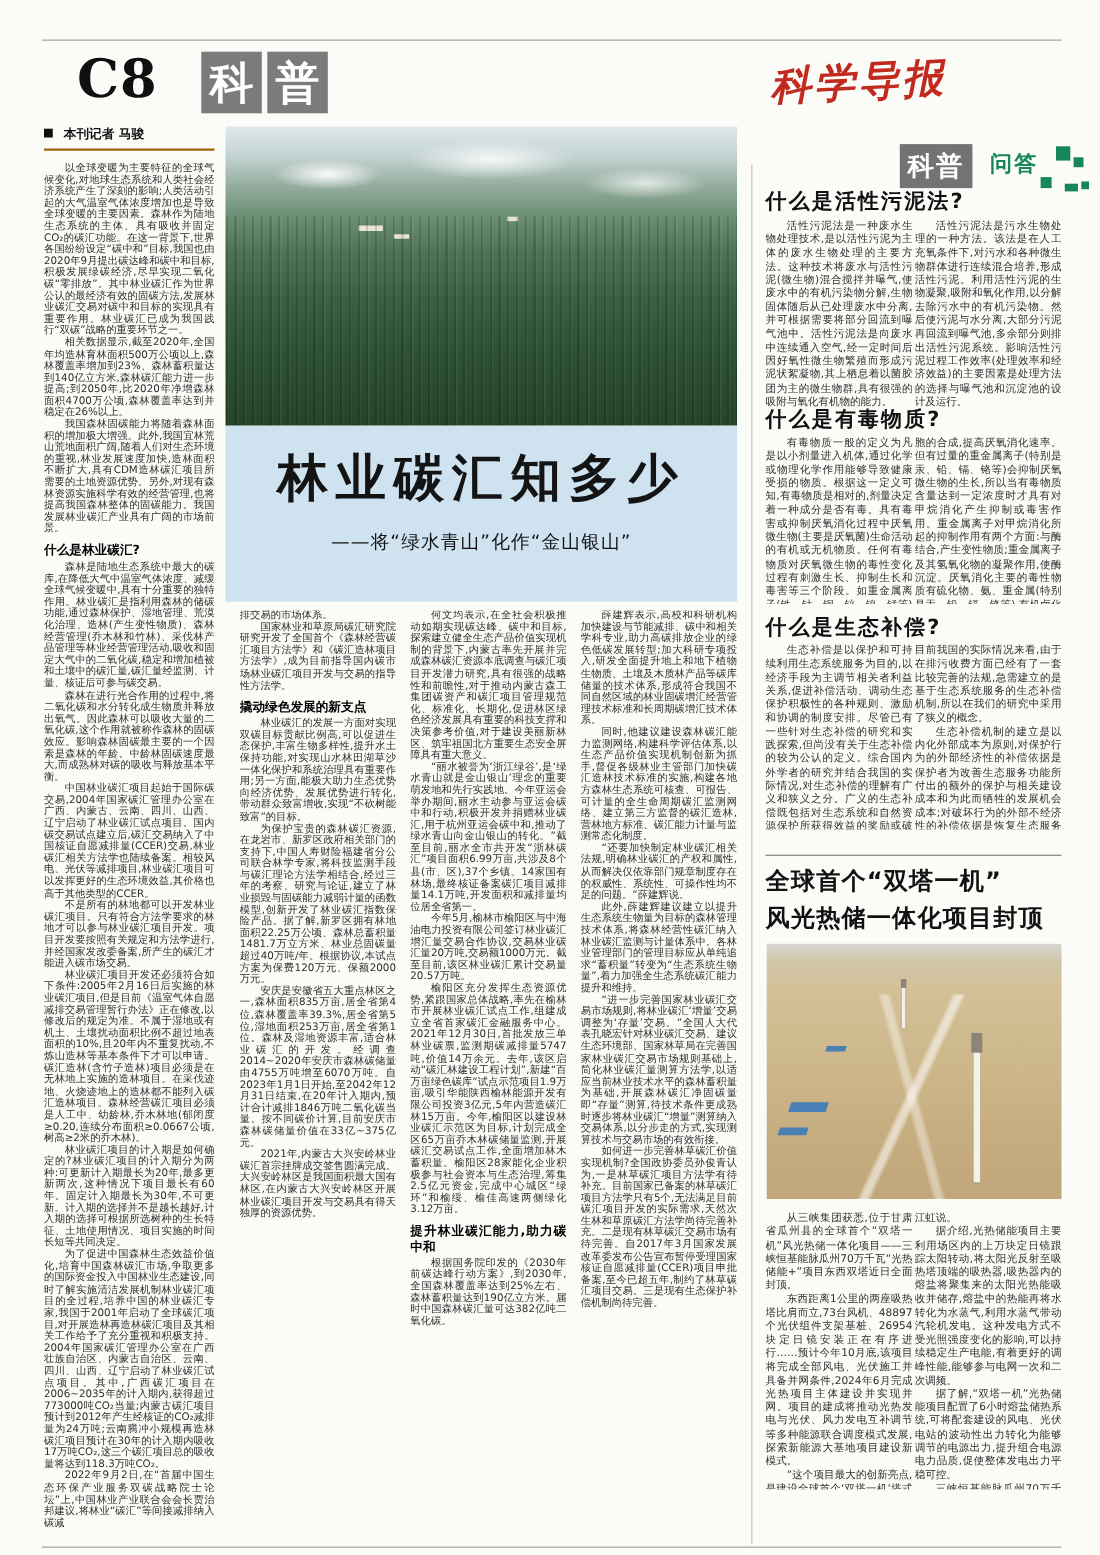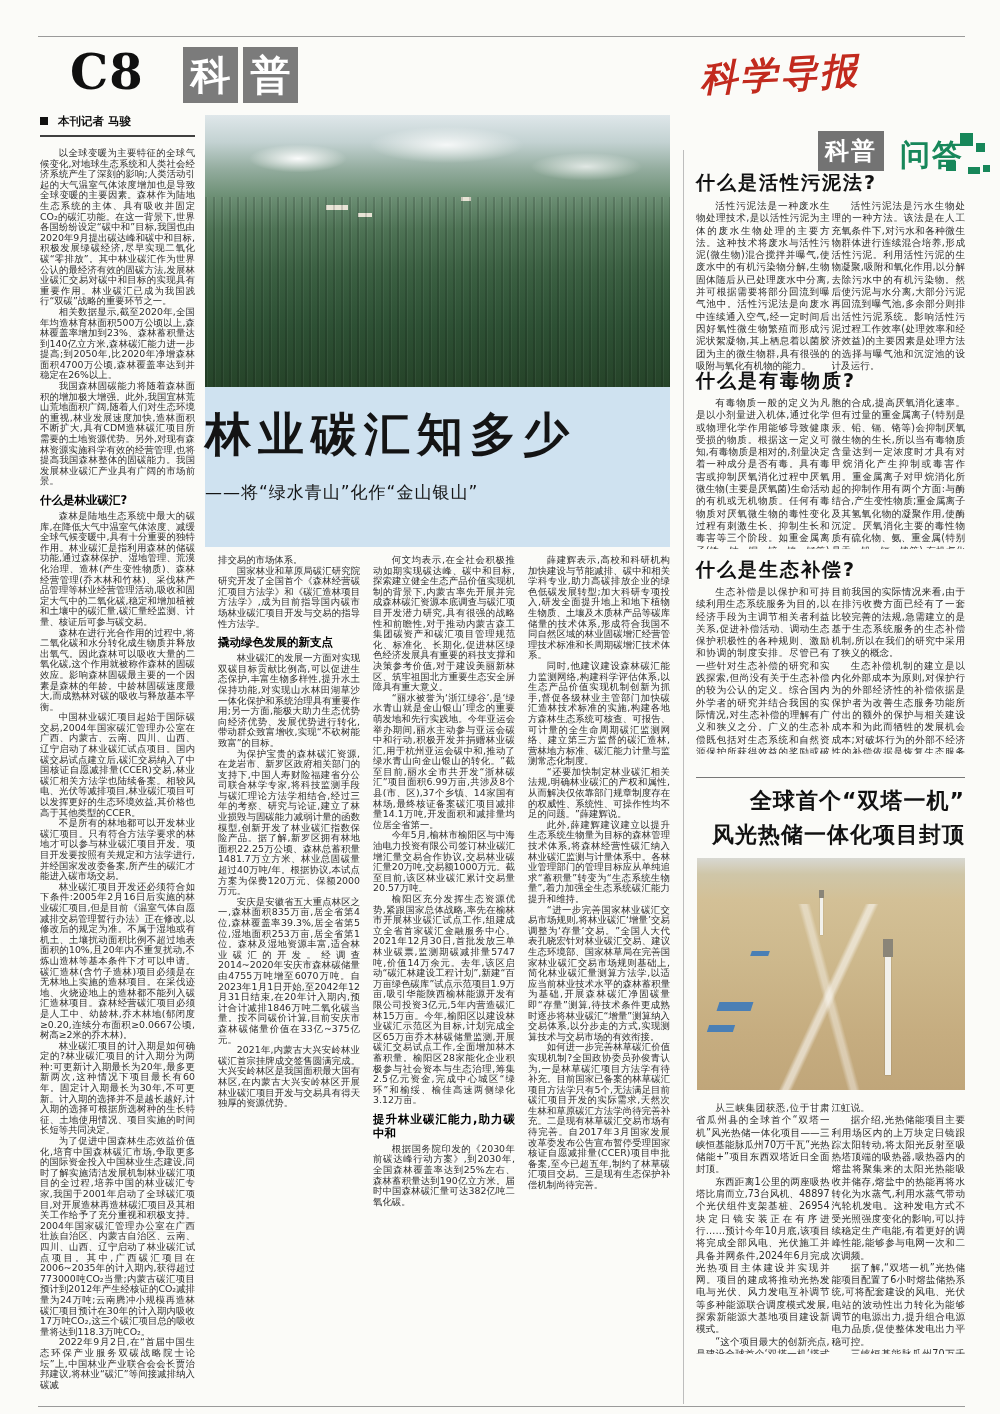--- a/index.html
+++ b/index.html
@@ -11,58 +11,58 @@
            font-size:48px;font-weight:700;color:#101010;letter-spacing:1px;}
   .badges{position:absolute;left:183px;top:47px;display:flex;gap:5px;}
   .badge{width:55px;height:56px;background:#7b7b7b;color:#fff;font-size:40px;font-weight:700;
          display:flex;align-items:center;justify-content:center;}
   .masthead{position:absolute;left:700px;top:50px;color:#c22a1e;font-family:"DejaVu Serif",serif;
             font-size:37px;font-weight:700;font-style:italic;letter-spacing:3px;transform:rotate(-3deg);}
   .meta{position:absolute;left:862px;top:54px;font-size:10px;color:#222;}
   .meta-row{display:flex;align-items:center;margin-bottom:13px;white-space:nowrap;}
   .sq{display:inline-block;width:7px;height:7px;background:#8a8a8a;margin-right:4px;}
   
-  .byline{position:absolute;left:40px;top:114px;width:155px;border-bottom:2px solid #404040;
+  .byline{position:absolute;left:40px;top:114px;width:155px;border-bottom:2px solid #a16207;
           padding-bottom:6px;font-size:11.5px;font-weight:700;color:#111;}
   .sq2{display:inline-block;width:8px;height:8px;background:#111;margin-right:6px;}
   .leftcol{position:absolute;left:40px;top:148px;width:155px;height:1256px;overflow:hidden;}
   
   .bodytext{font-size:9.4px;line-height:10.6px;text-align:justify;color:#2d2d2d;}
   .bodytext .para{margin:0;text-indent:2em;}
   .bodytext .cont{text-indent:0;}
   .subhead{font-weight:700;font-size:11.5px;color:#000;margin:6px 0 4px;text-indent:0;line-height:14px;}
   
   .forest{position:absolute;left:205px;top:115px;width:465px;height:272px;overflow:hidden;
     background:
       radial-gradient(70px 20px at 20% 16%, rgba(255,255,255,.95), rgba(255,255,255,0) 70%),
       radial-gradient(110px 26px at 52% 11%, rgba(255,255,255,.85), rgba(255,255,255,0) 70%),
       radial-gradient(80px 20px at 82% 19%, rgba(255,255,255,.7), rgba(255,255,255,0) 70%),
       linear-gradient(180deg,#dfe7ea 0%,#c3d2d2 10%,#93ac9e 20%,#6c8f74 30%,#4e7355 42%,#3a5f41 58%,#2d5034 78%,#264429 100%);}
   .forest::after{content:"";position:absolute;left:0;right:0;top:30%;bottom:0;
       background:repeating-linear-gradient(90deg,rgba(0,0,0,.14) 0 2px,rgba(255,255,255,.05) 2px 3px,transparent 3px 8px);}
   .speck{position:absolute;background:#e8e4d6;}
-  .headline-panel{position:absolute;left:205px;top:387px;width:465px;height:160px;background:#cfe2f0;}
+  .headline-panel{position:absolute;left:205px;top:387px;width:465px;height:160px;background:#cfe2f0;text-align:center;}
   .main-title{padding-top:17px;font-size:46px;font-weight:900;letter-spacing:7px;color:#141414;}
   .main-subtitle{margin-top:15px;font-size:17px;font-weight:400;letter-spacing:1px;color:#141414;}
   .midcols{position:absolute;left:218px;top:555px;width:452px;height:850px;display:flex;gap:13px;}
   .midcol{width:142px;height:850px;overflow:hidden;}
   
   .vdiv{position:absolute;left:683px;top:150px;width:1px;height:1254px;background:#bdbdbd;}
   .qa-badge{position:absolute;left:818px;top:127px;width:170px;height:62px;}
   .qa-badge-box{position:absolute;left:0;top:4px;background:#737373;color:#fff;font-size:24px;
                 font-weight:700;padding:4px 7px;letter-spacing:2px;}
-  .qa-badge-text{position:absolute;left:82px;top:8px;color:#17875a;font-size:30px;font-weight:700;letter-spacing:2px;}
+  .qa-badge-text{position:absolute;left:82px;top:8px;color:#17875a;font-size:20px;font-weight:700;letter-spacing:2px;}
   .gsq{position:absolute;background:#17875a;}
   .qa-q{position:absolute;left:696px;width:269px;font-size:19px;font-weight:700;color:#111;letter-spacing:2px;}
   .qa-cols{position:absolute;left:696px;width:269px;display:flex;gap:2px;}
   .qa-col{flex:1;overflow:hidden;}
   .qatext{font-size:9.6px;line-height:12.3px;text-align:justify;color:#2d2d2d;}
   .qatext .para{margin:0;text-indent:2em;}
   .qatext .cont{text-indent:0;}
-  .sec-title{position:absolute;left:696px;width:269px;font-size:22px;font-weight:700;color:#111;letter-spacing:1px;text-align:right;}
+  .sec-title{position:absolute;left:696px;width:269px;font-size:22px;font-weight:700;color:#111;letter-spacing:1px;}
   .desert{position:absolute;left:697px;top:858px;width:268px;height:232px;overflow:hidden;
     background:linear-gradient(180deg,#d8d8d2 0%,#cfc6a8 7%,#d3c096 18%,#cdb88c 45%,#c6ad80 75%,#c0a67a 100%);}
   .desert::after{content:"";position:absolute;left:-20%;top:20%;width:140%;height:80%;
     background:
       linear-gradient(115deg,transparent 48%,rgba(255,255,255,.55) 49%,rgba(255,255,255,.55) 50%,transparent 51%),
       linear-gradient(75deg,transparent 48%,rgba(255,255,255,.4) 49%,rgba(255,255,255,.4) 50%,transparent 51%);}
   .tower{position:absolute;background:#f2f1ec;box-shadow:0 0 1px rgba(0,0,0,.4);}
   .tower-top{position:absolute;background:#8a8578;}
   .bluebldg{position:absolute;background:#4a7fb5;transform:skewX(-18deg);}
 </style>

